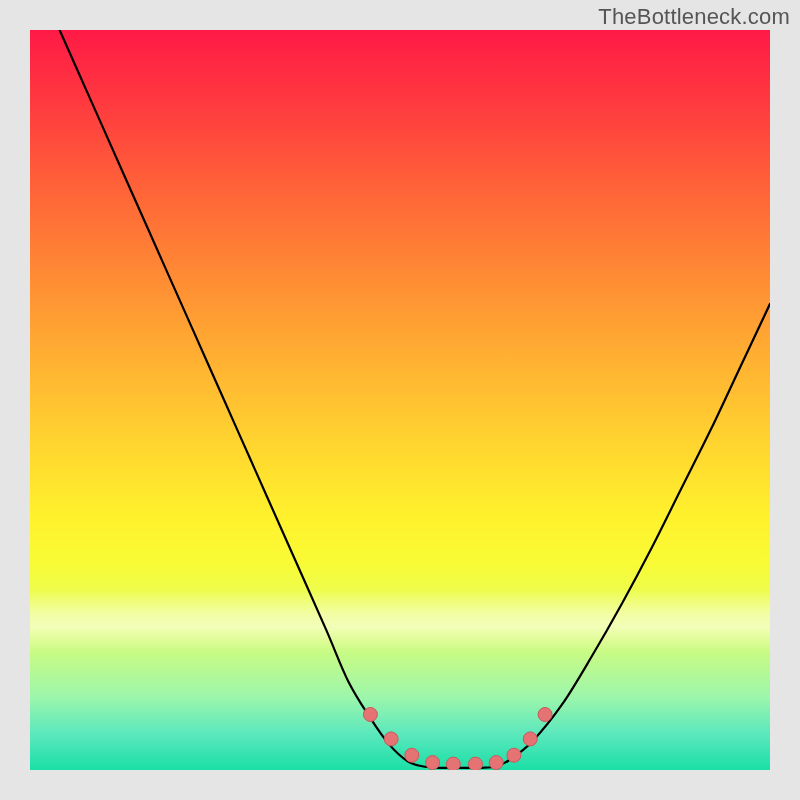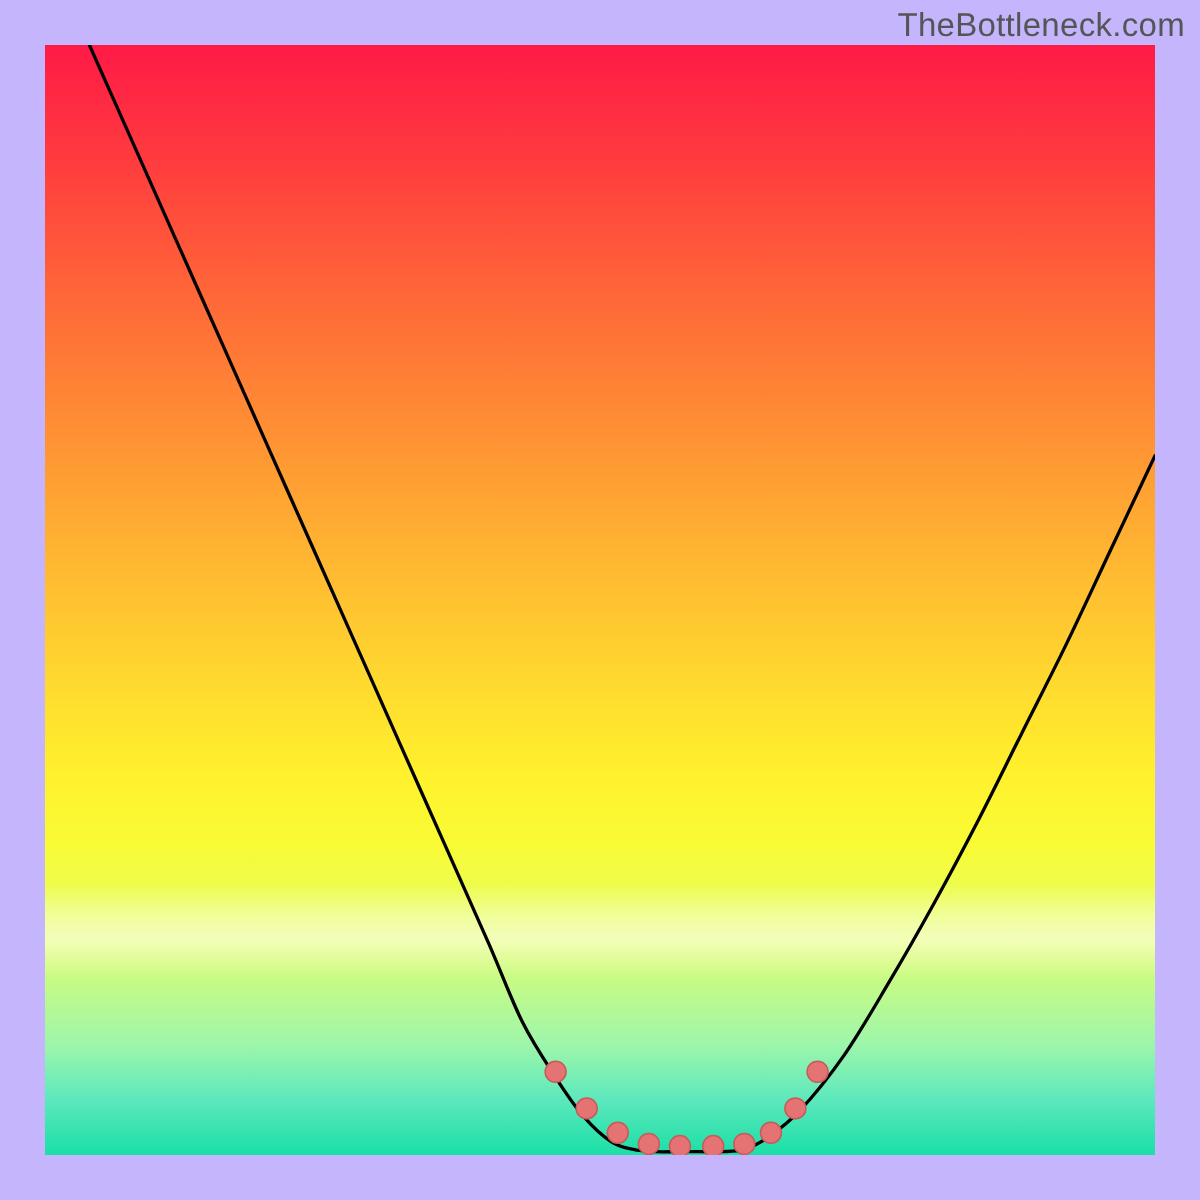--- a/index.html
+++ b/index.html
@@ -8,21 +8,21 @@
     width: 800px;
     height: 800px;
     background: #000;
     overflow: hidden;
     font-family: Arial, Helvetica, sans-serif;
   }
   .frame {
     position: absolute;
     left: 0; top: 0;
     width: 800px; height: 800px;
-    background: #c4b5fd;
+    background: #e5e5e5;
   }
   .plot {
     position: absolute;
     left: 30px;
     top: 30px;
     width: 740px;
     height: 740px;
     background: linear-gradient(
       to bottom,
       #ff1a46 0%,

